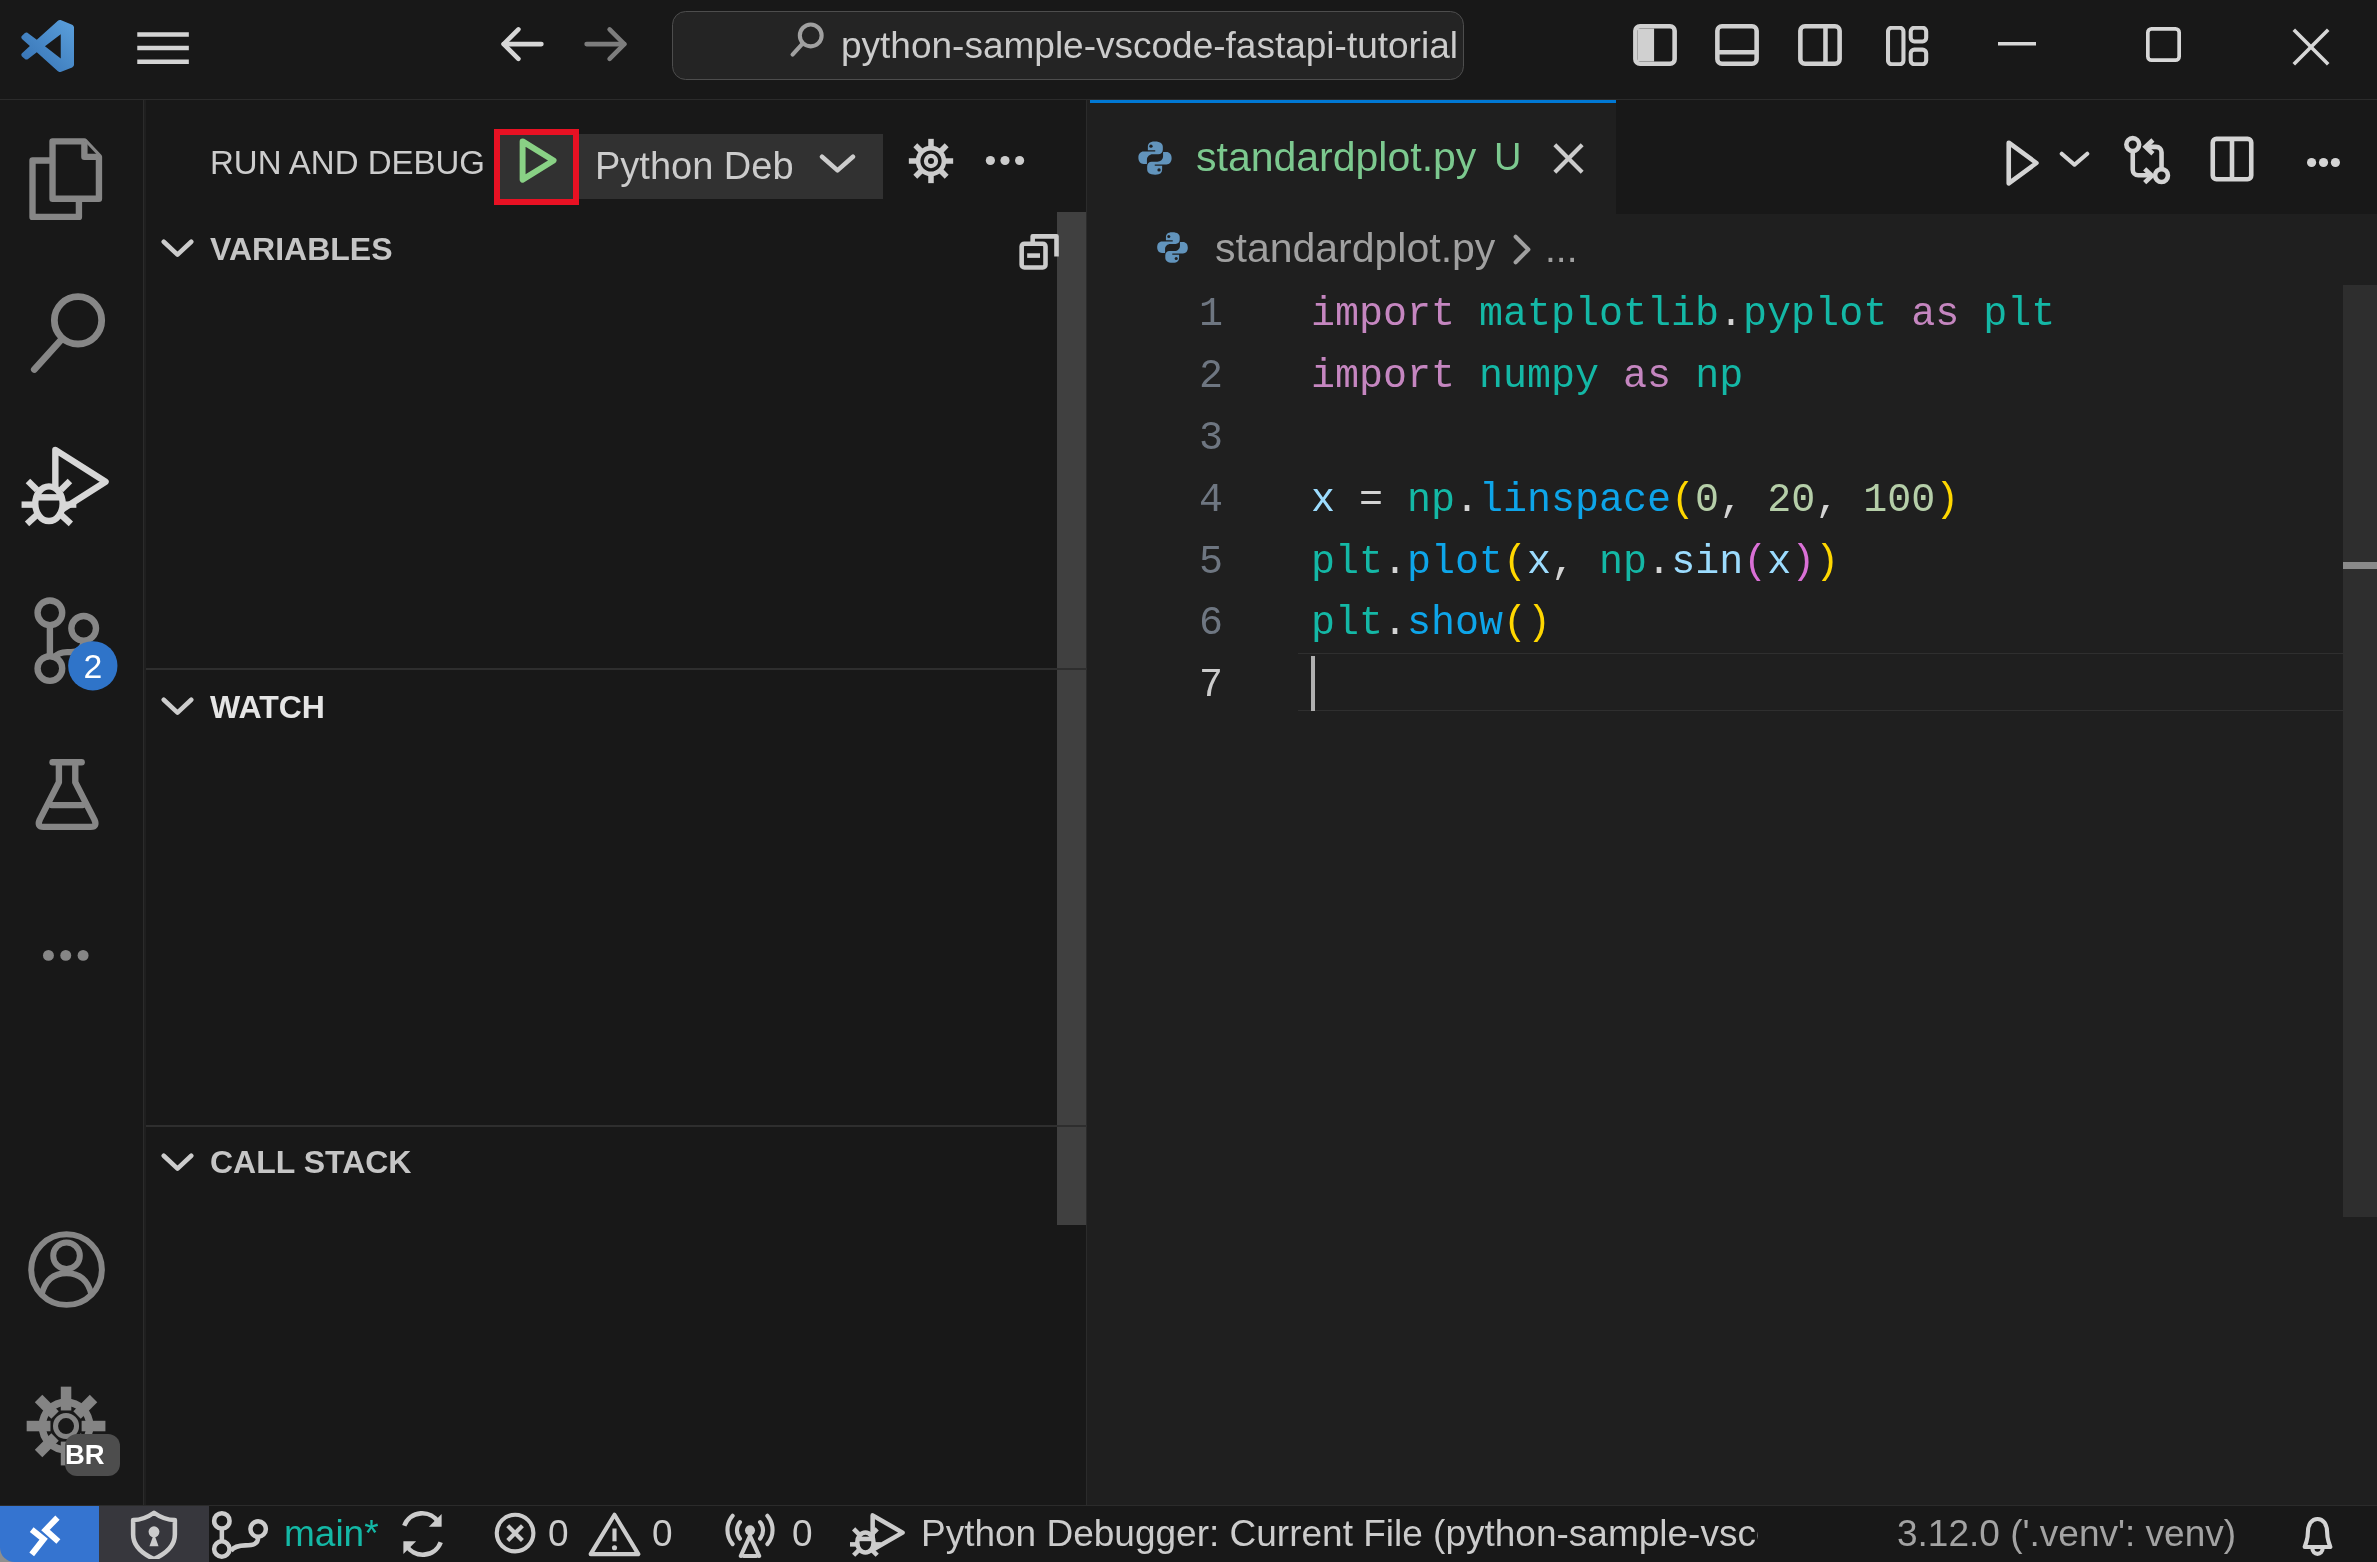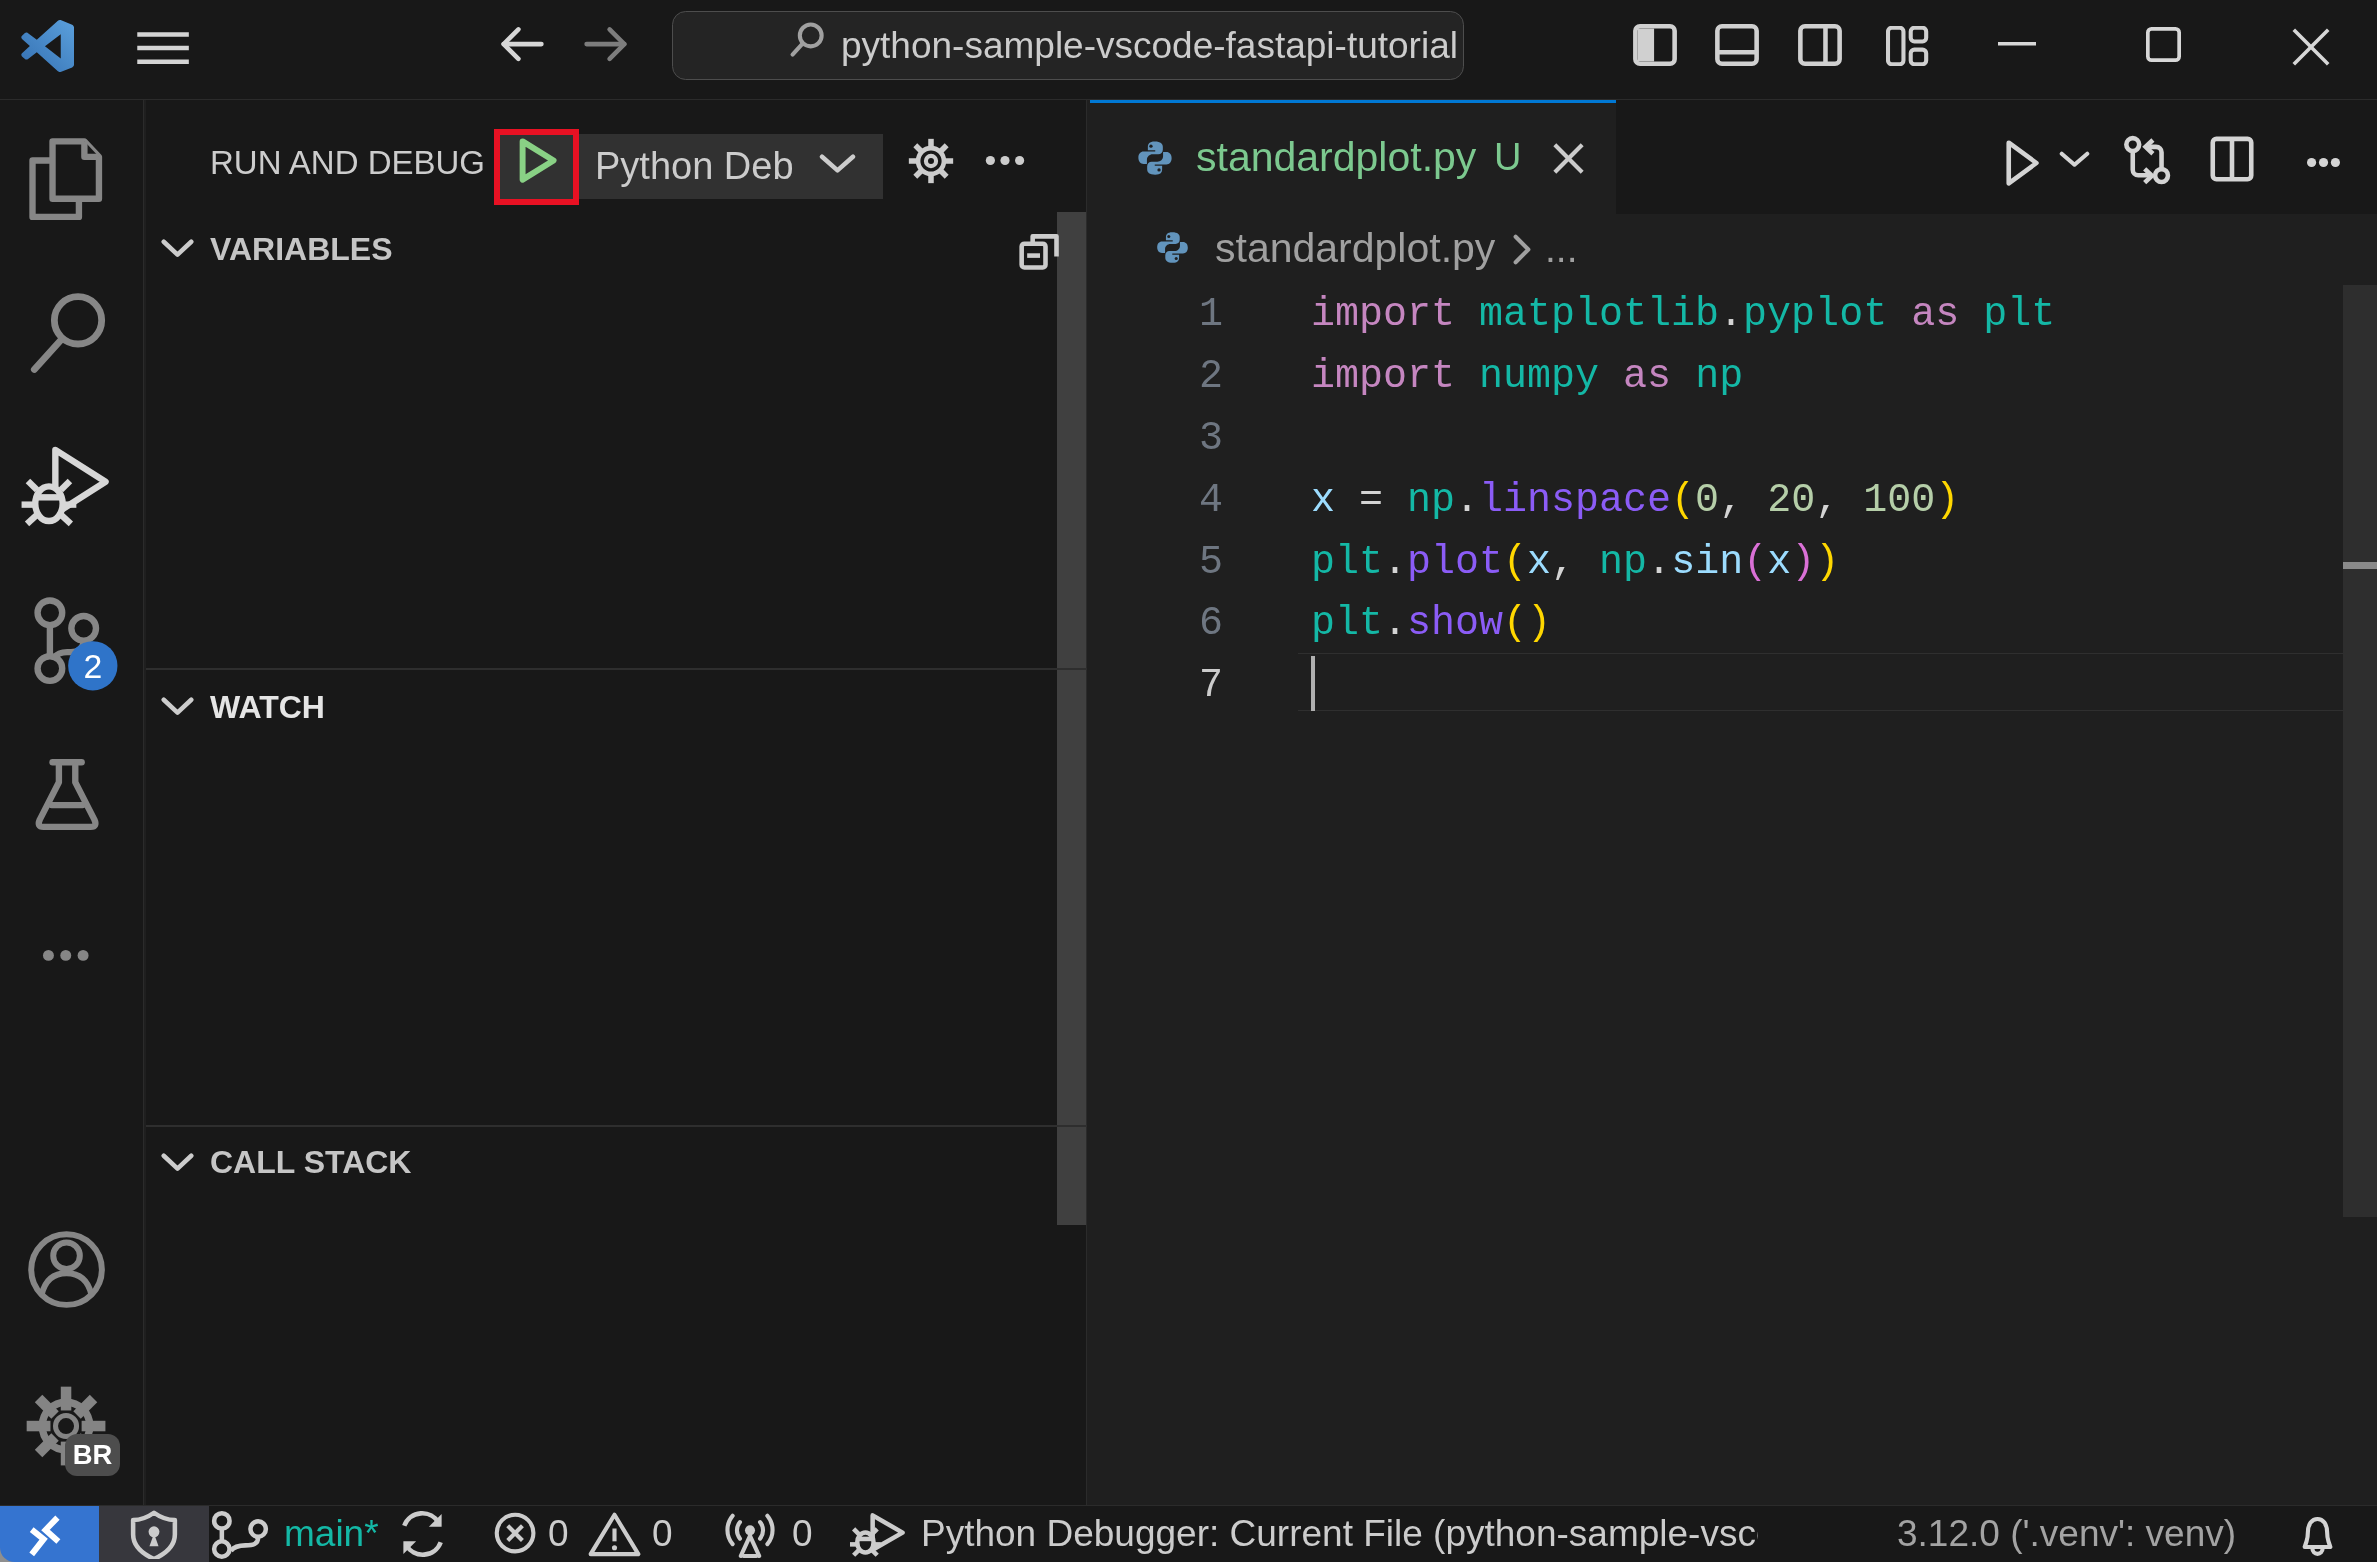--- a/index.html
+++ b/index.html
@@ -1,20 +1,20 @@
 <!DOCTYPE html>
 <html style="font-size:14.6px"><head><meta charset="utf-8">
 <style>
 *{margin:0;padding:0;box-sizing:border-box}
 html,body{width:2377px;height:1562px;background:#1f1f1f;overflow:hidden;font-family:"Liberation Sans",sans-serif}
 .abs{position:absolute}
 svg{display:block}
 .cl{position:absolute;left:1311px;font:40px "Liberation Mono",monospace;line-height:62px;height:62px;white-space:pre}
 .ln{position:absolute;left:1090px;width:133px;text-align:right;font:40px "Liberation Mono",monospace;line-height:62px;height:62px;color:#6e7681}
-.k{color:#C586C0}.t{color:#14b8a6}.f{color:#8b5cf6}.v{color:#9CDCFE}.n{color:#B5CEA8}.w{color:#D4D4D4}.g{color:#FFD700}.m{color:#DA70D6}
+.k{color:#C586C0}.t{color:#14b8a6}.f{color:#0ea5e9}.v{color:#9CDCFE}.n{color:#B5CEA8}.w{color:#D4D4D4}.g{color:#FFD700}.m{color:#DA70D6}
 </style></head>
 <body>
 
 <div class="abs" style="left:0;top:0;width:2377px;height:100px;background:#181818;border-bottom:1.8px solid #2b2b2b"></div>
 
 <div class="abs" style="left:0;top:100px;width:144px;height:1405px;background:#181818;border-right:1.8px solid #2b2b2b"></div>
 
 <div class="abs" style="left:146px;top:100px;width:941px;height:1405px;background:#181818;border-right:1.8px solid #2b2b2b"></div>
 
 <div class="abs" style="left:1090px;top:100px;width:1288px;height:114px;background:#181818"></div>
@@ -151,21 +151,21 @@
         <line x1="47" y1="64" x2="47" y2="90"></line>
 <line x1="30" y1="47" x2="4" y2="47"></line>
         <line x1="64" y1="47" x2="90" y2="47"></line>
 <line x1="35" y1="35" x2="17" y2="17"></line>
         <line x1="59" y1="35" x2="77" y2="17"></line>
 <line x1="35" y1="59" x2="17" y2="77"></line>
         <line x1="59" y1="59" x2="77" y2="77"></line>
 </g>
     </g>
   </svg>
-<div class="abs" style="left:65px;top:1434px;width:55px;height:42px;background:#4d4d4d;border-radius:12px;color:#fff;font-weight:bold;font-size:27.4px;text-align:center;line-height:42px">BR</div>
+<div class="abs" style="left:65px;top:1434px;width:55px;height:42px;background:#4d4d4d;border-radius:12px;color:#fff;font-weight:bold;font-size:27.4px;text-align:left;line-height:42px">BR</div>
 
 <div class="abs" style="left:210px;top:144px;font-size:33px;color:#cccccc">RUN AND DEBUG</div>
 <div class="abs" style="left:579px;top:134px;width:304px;height:65px;background:#313131"></div>
 <div class="abs" style="left:494px;top:129px;width:85px;height:76px;background:#313131;border:6.4px solid #e81123"></div>
 <svg class="abs" style="left:516px;top:135px" width="46" height="51" viewBox="0 0 50 56">
     <path d="M7 7 41 28 7 49 Z" stroke="#89d185" stroke-width="6.5" fill="none" stroke-linejoin="round"></path>
   </svg>
 <div class="abs" style="left:595px;top:134px;height:65px;line-height:65px;font-size:38px;color:#cccccc">Python Deb</div>
 <svg class="abs" style="left:819px;top:154px" width="37" height="20" viewBox="0 0 40 22">
     <path d="M3 3 l17 15 17-15" stroke="#cccccc" stroke-width="5" fill="none" stroke-linejoin="round" stroke-linecap="round"></path>

